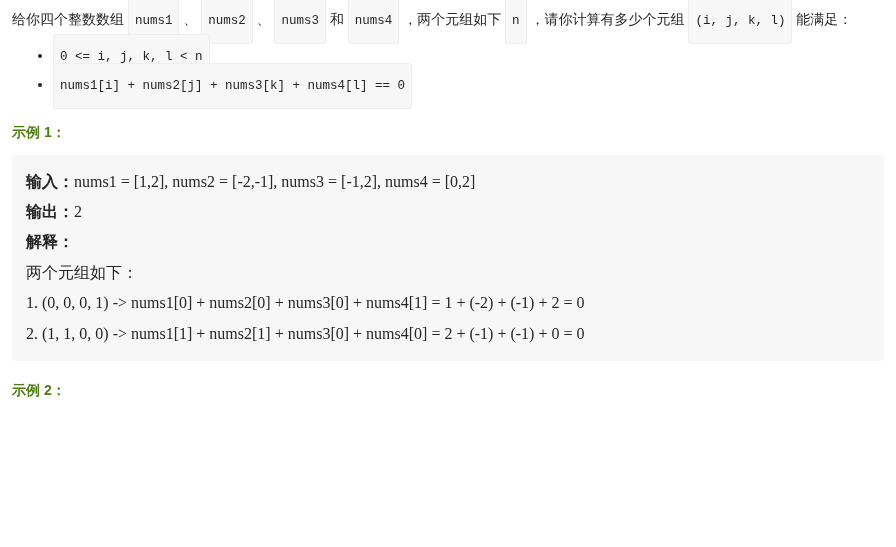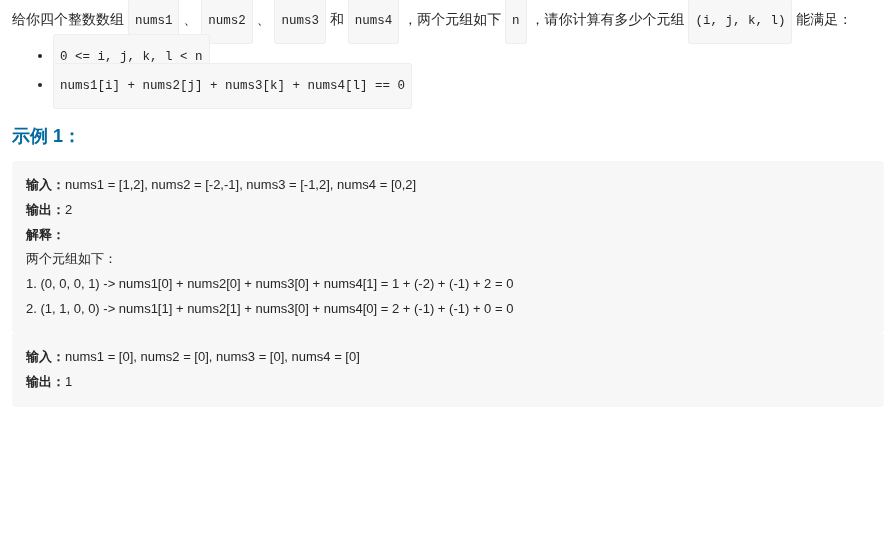--- a/index.html
+++ b/index.html
@@ -23,30 +23,30 @@
       color: #262626;
     }
     ul.conditions {
       list-style: disc;
       padding-left: 40px;
       margin: 12px 0 24px 0;
     }
     ul.conditions li { margin: 4px 1px; }
     .section-heading {
       font-weight: 600;
-      font-size: 18px;
+      font-size: 14px;
       margin: 18px 0 10px 0;
-      color: #0369a1;
+      color: #4d7c0f;
     }
     pre.example {
       background: #f7f7f7;
       border-radius: 4px;
       padding: 12px 14px;
-      font-family: Liberation Sans, sans-serif;
-      font-size: 13px;
+      font-family: Liberation Serif, serif;
+      font-size: 16px;
       line-height: 1.9;
       color: #262626;
       white-space: pre-wrap;
       overflow-x: auto;
     }
     pre.example strong { font-weight: 700; }
   </style>
 </head>
 <body>
 
@@ -65,15 +65,14 @@
   <p class="section-heading">示例 1：</p>
   <pre class="example"><strong>输入：</strong><span>nums1 = [1,2], nums2 = [-2,-1], nums3 = [-1,2], nums4 = [0,2]</span>
 <strong>输出：</strong><span>2</span>
 <strong>解释：</strong>
 <span>两个元组如下：</span>
 <span>1. (0, 0, 0, 1) -&gt; nums1[0] + nums2[0] + nums3[0] + nums4[1] = 1 + (-2) + (-1) + 2 = 0</span>
 <span>2. (1, 1, 0, 0) -&gt; nums1[1] + nums2[1] + nums3[0] + nums4[0] = 2 + (-1) + (-1) + 0 = 0</span></pre>
 </div>
 
 <div>
-  <pre class="example"><strong>输入：</strong><span>nums1 = [0], nums2 = [0], nums3 = [0], nums4 = [0]</span>
-<strong>输出：</strong><span>1</span></pre>
+  <p class="section-heading">示例 2：</p>
 </div>
 
 </body></html>

